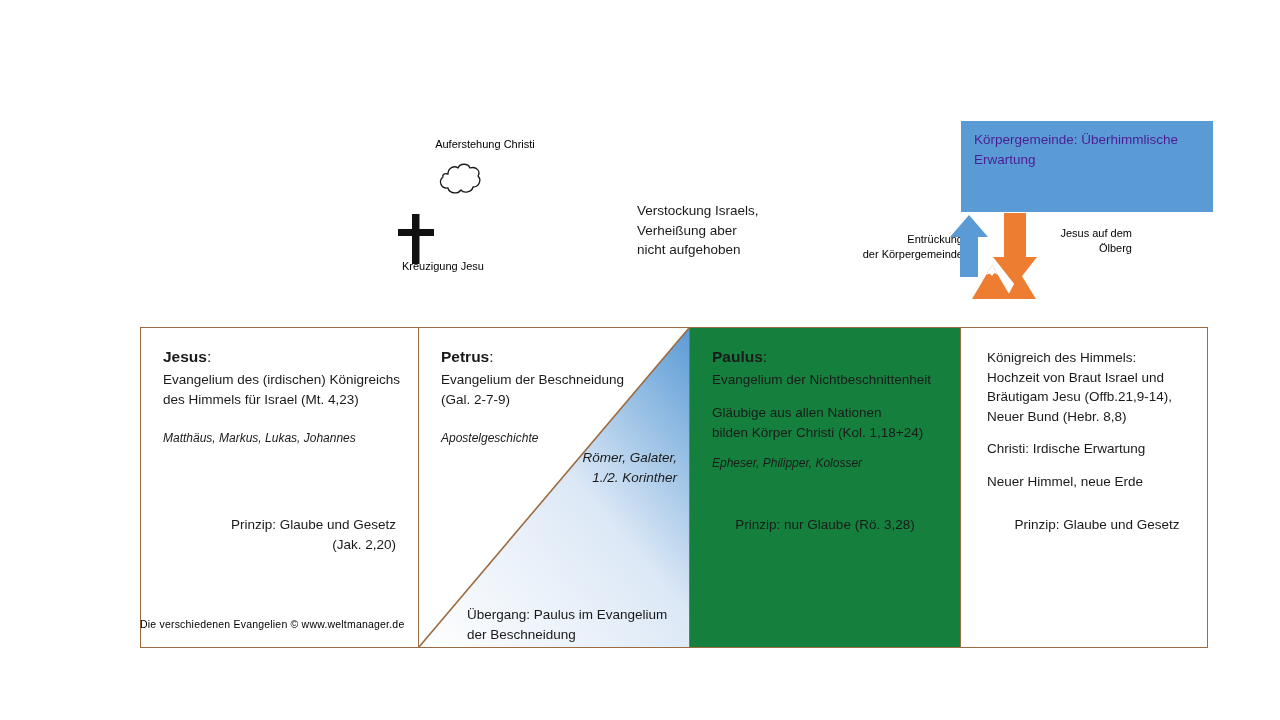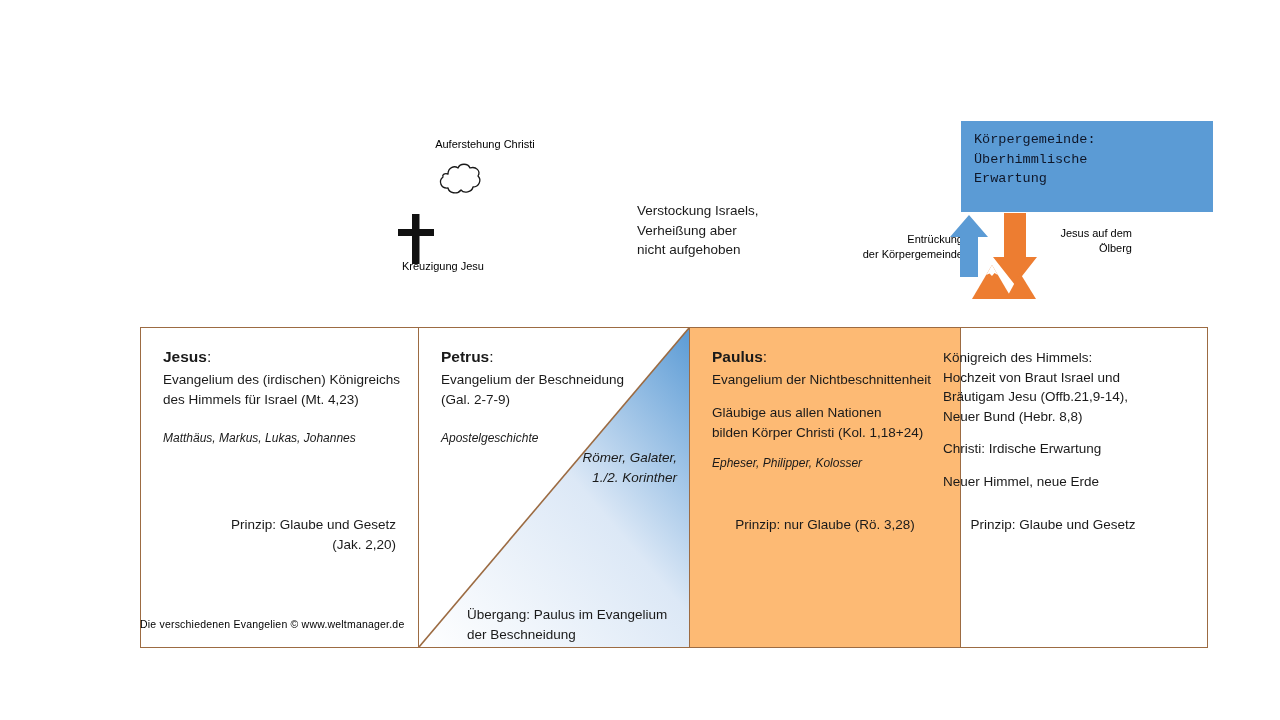--- a/index.html
+++ b/index.html
@@ -36,22 +36,22 @@
   }
   .cell {
     position: absolute;
     top: 0;
     height: 100%;
     box-sizing: border-box;
     overflow: hidden;
   }
   .cell-jesus   { left: 0px;   width: 278px; border-right: 1.5px solid #9C6B42; }
   .cell-petrus  { left: 278px; width: 271px; border-right: 1.5px solid #9C6B42; }
-  .cell-paulus  { left: 549px; width: 271px; background: #fdba74; border-right: 1.5px solid #9C6B42; }
-  .cell-reich   { left: 788px; width: 248px; }
+  .cell-paulus  { left: 549px; width: 271px; background: #15803d; border-right: 1.5px solid #9C6B42; }
+  .cell-reich   { left: 832px; width: 248px; }
 
   .tri-wrap {
     position: absolute;
     inset: 0;
   }
   .tri-wrap svg { display: block; width: 100%; height: 100%; }
 
   .cell-inner {
     position: relative;
     z-index: 2;
@@ -159,22 +159,21 @@
     box-sizing: border-box;
   }
   .kg-text {
     position: absolute;
     left: 13px;
     top: 9px;
     right: 10px;
     font-size: 13.5px;
     line-height: 1.45;
     white-space: pre-line;
-    color: #0f172a;
-    font-family: Liberation Mono, monospace;
+    color: #4c1d95;
   }
 
   
   .arrow-up    { position: absolute; left: 950px;  top: 215px; }
   .arrow-down  { position: absolute; left: 993px;  top: 213px; }
   .mountain    { position: absolute; left: 972px;  top: 265px; z-index: 4; }
 
   
   .footer {
     position: absolute;

